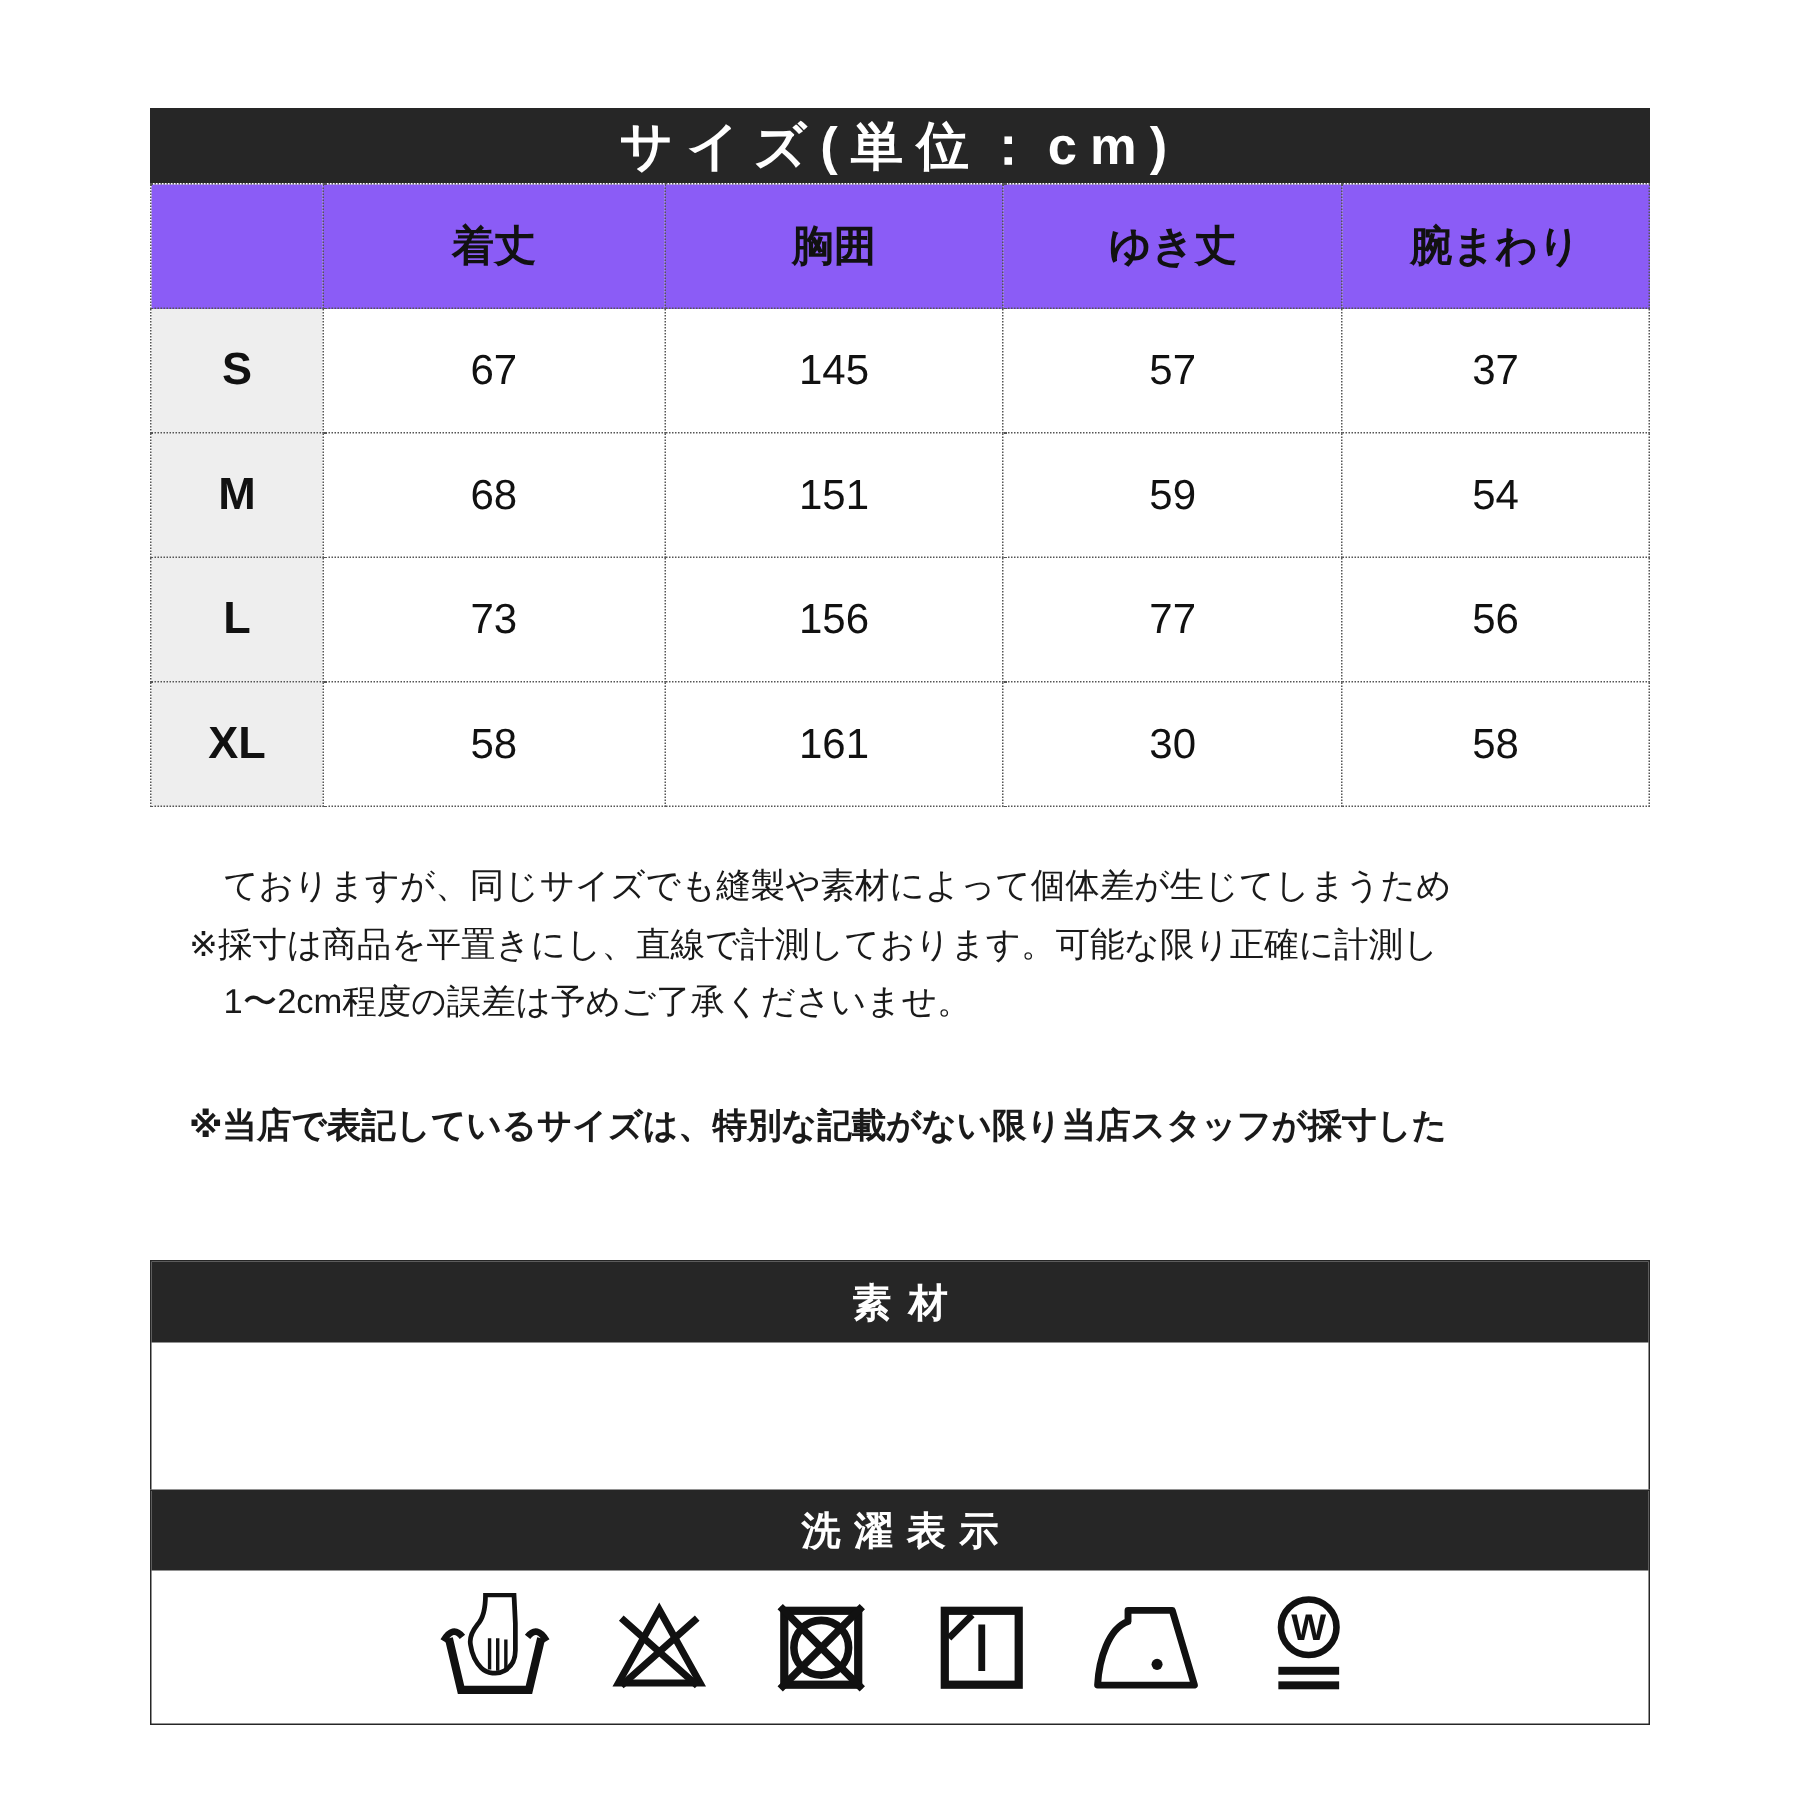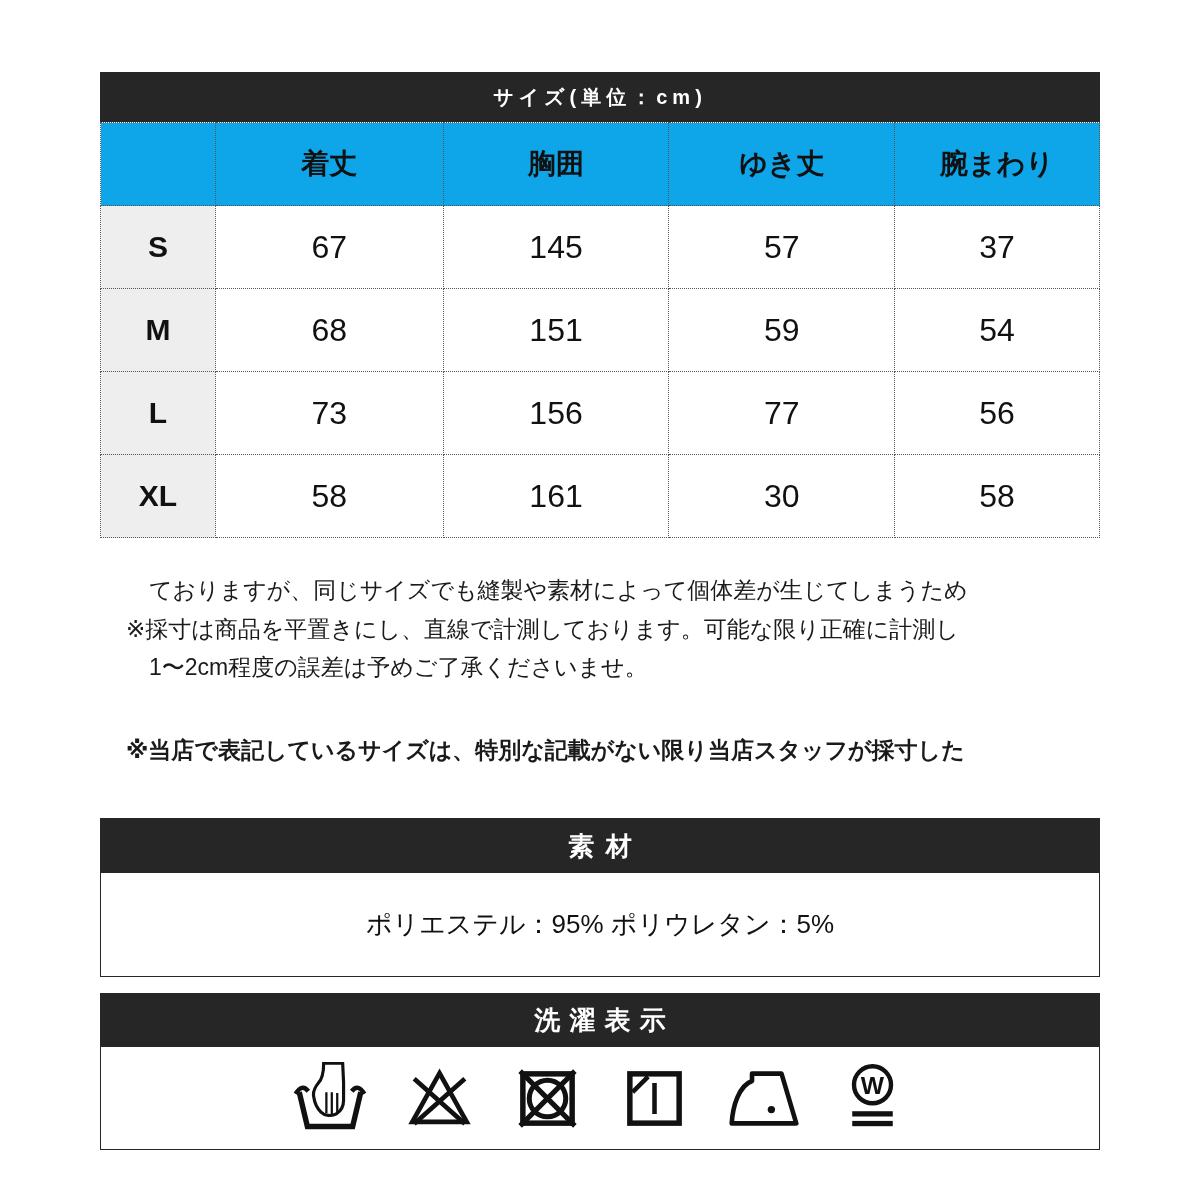--- a/index.html
+++ b/index.html
@@ -7,38 +7,38 @@
   body { font-family: "Liberation Sans", "DejaVu Sans", sans-serif; color: #111111; }
   .page { position: relative; width: 1200px; height: 1200px; background: #ffffff; overflow: hidden; }
 
   .bar {
     background: #262626; color: #ffffff; font-weight: bold;
     display: flex; align-items: center; justify-content: center;
   }
 
   
   .size-section { position: absolute; left: 100px; top: 72px; width: 1000px; }
-  .size-title-bar { height: 50px; font-size: 20px; letter-spacing: 0.25em; }
+  .size-title-bar { height: 50px; font-size: 35px; letter-spacing: 0.25em; }
   table.size-table { width: 100%; border-collapse: collapse; table-layout: fixed; }
   .size-table th, .size-table td {
     border: 1px dotted #555; height: 83px;
     text-align: center; vertical-align: middle;
   }
-  .size-table .hdr { background: #0ea5e9; font-weight: bold; font-size: 28px; }
+  .size-table .hdr { background: #8b5cf6; font-weight: bold; font-size: 28px; }
   .size-table .size-label { background: #eeeeee; font-weight: bold; font-size: 30px; }
-  .size-table .val { background: #ffffff; font-weight: normal; font-size: 32px; }
+  .size-table .val { background: #ffffff; font-weight: normal; font-size: 28px; }
 
   
   .notes { position: absolute; left: 126px; top: 571px; width: 940px; font-size: 23px; line-height: 38.5px; color: #1a1a1a; }
   .note + .note { margin-top: 44px; font-weight: bold; }
   .note-line { white-space: nowrap; }
   .note-line.cont { padding-left: 23px; }
 
   
-  .material-section { position: absolute; left: 100px; top: 818px; width: 1000px; height: 159px; border: 1px solid #262626; background: #ffffff; }
+  .material-section { position: absolute; left: 100px; top: 840px; width: 1000px; height: 159px; border: 1px solid #262626; background: #ffffff; }
   .material-bar { height: 54px; font-size: 26px; letter-spacing: 0.45em; text-indent: 0.45em; }
   .material-content { height: 103px; display: flex; align-items: center; justify-content: center; font-size: 26px; color: #111; }
 
   
   .laundry-section { position: absolute; left: 100px; top: 993px; width: 1000px; height: 157px; border: 1px solid #262626; background: #ffffff; }
   .laundry-bar { height: 53px; font-size: 26px; letter-spacing: 0.35em; text-indent: 0.35em; justify-content: center; }
   .laundry-icons { height: 102px; display: flex; align-items: center; justify-content: center; gap: 34px; }
   .licon { display: block; }
 </style>
 </head>
@@ -106,23 +106,20 @@
     </div>
     <div class="note">
       <div class="note-line">※当店で表記しているサイズは、特別な記載がない限り当店スタッフが採寸した</div>
     </div>
   </div>
 
   <section class="material-section">
     <div class="bar material-bar">
       <span>素材</span>
     </div>
-    <div class="material-content">
-      <span>ポリエステル：95% ポリウレタン：5%</span>
-    </div>
   </section>
 
   <section class="laundry-section">
     <div class="bar laundry-bar">
       <span>洗濯表示</span>
     </div>
     <div class="laundry-icons">
 
       <svg class="licon" viewBox="0 0 84 80" width="76" height="73">
         <path d="M8 33 L17 71 H67 L76 33" fill="none" stroke="#111" stroke-width="6"></path>

